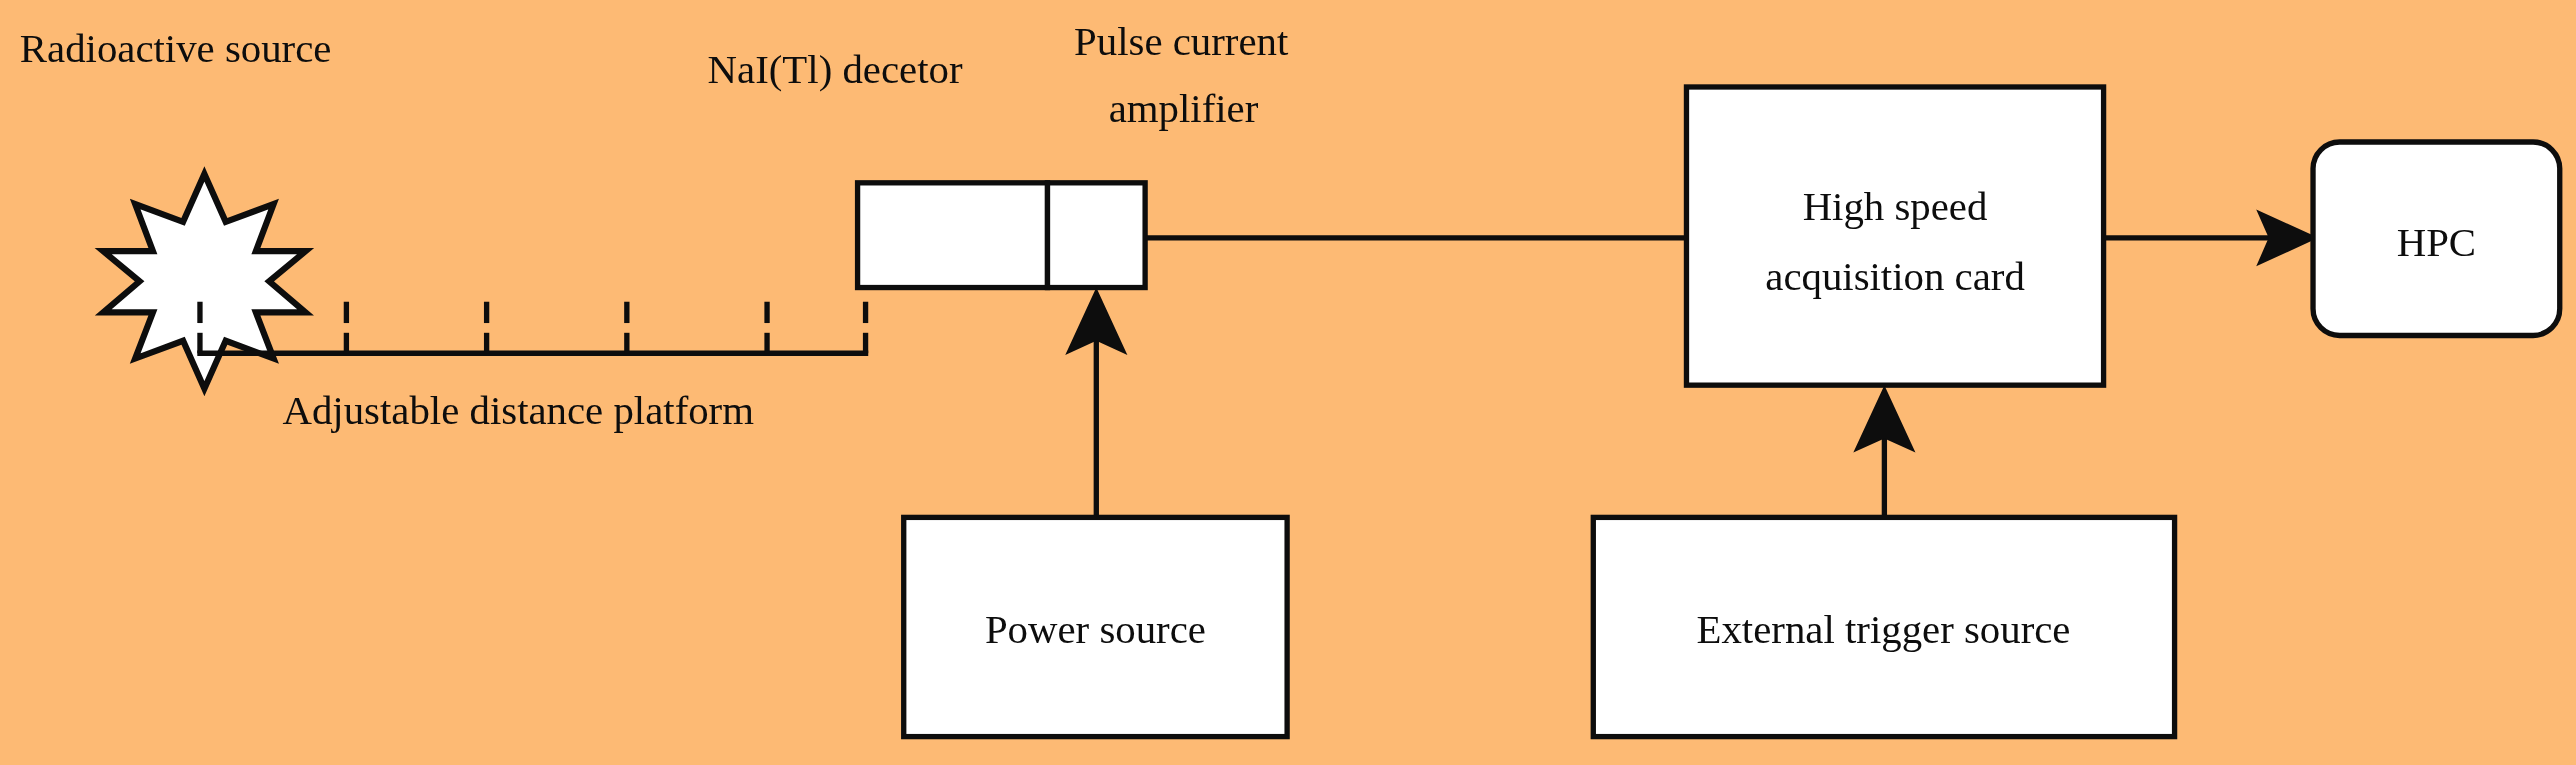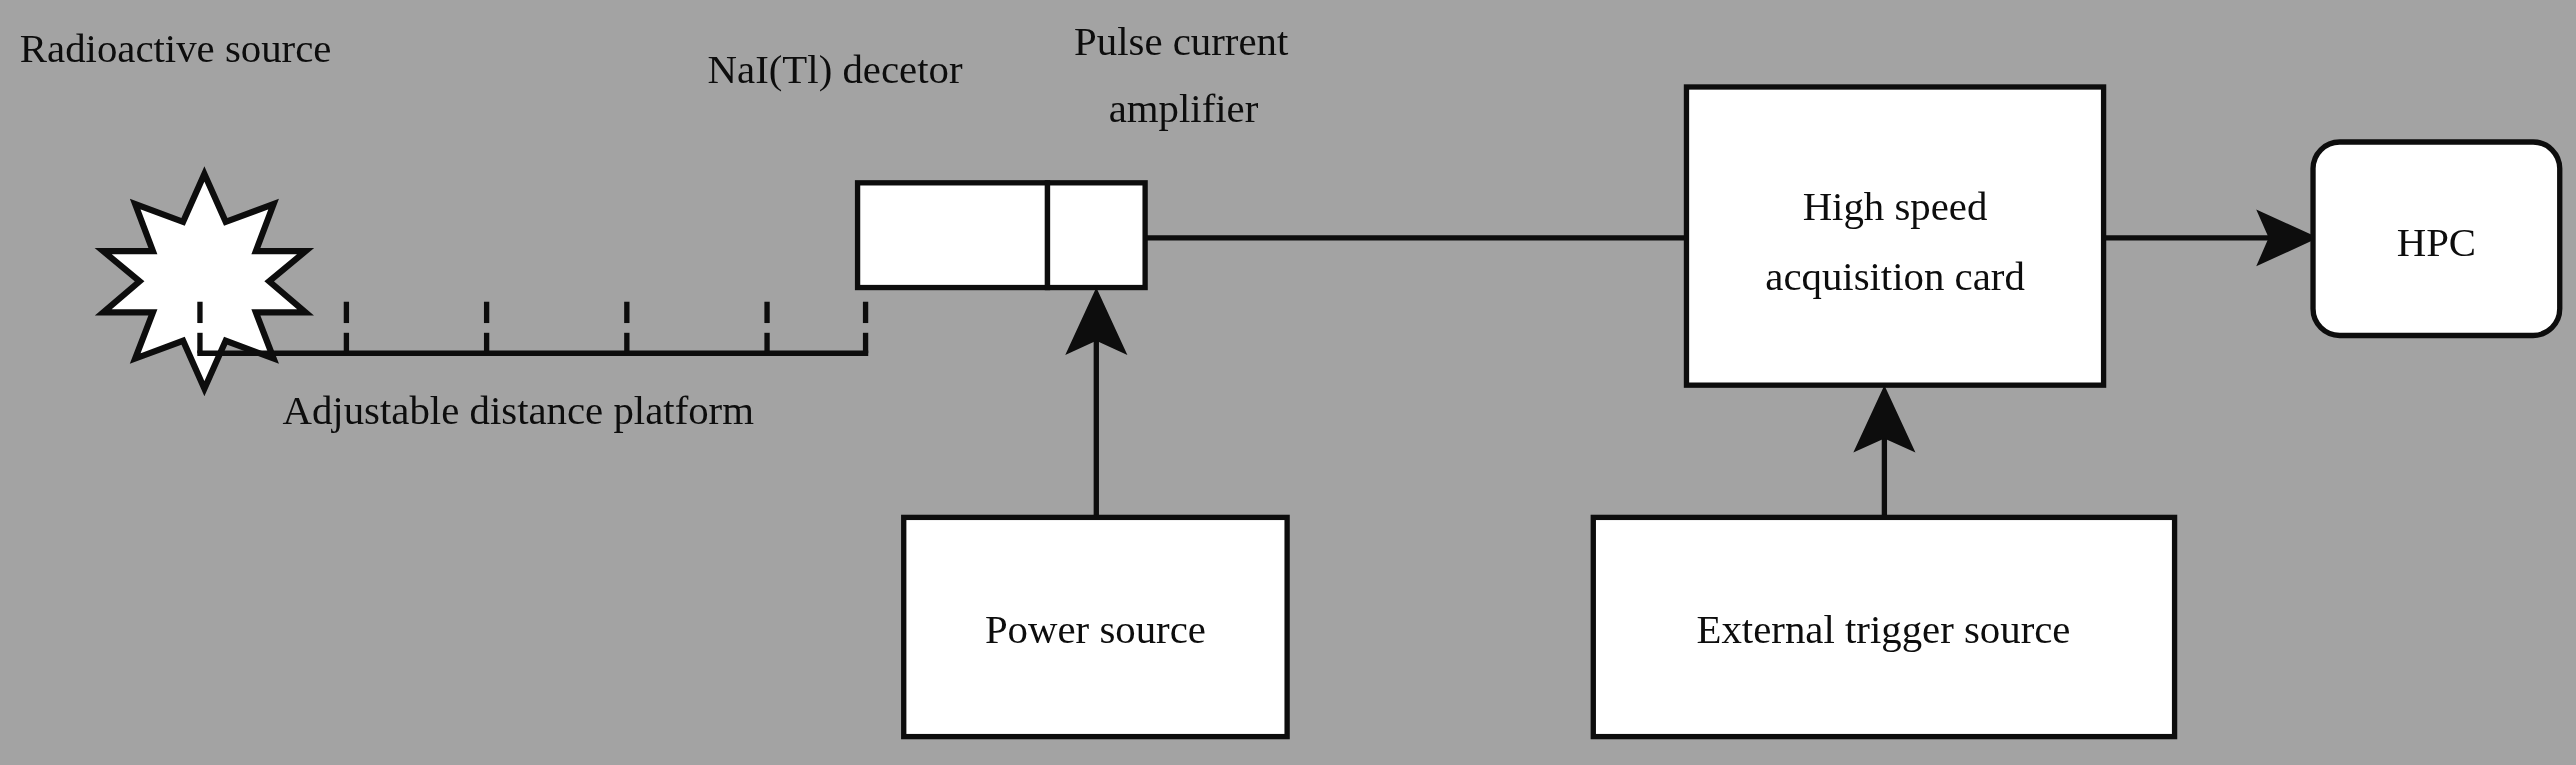--- a/index.html
+++ b/index.html
@@ -8,21 +8,21 @@
     padding: 0;
     background: #ffffff;
   }
   body {
     font-family: "Liberation Serif", "DejaVu Serif", serif;
   }
   #diagram-root {
     position: relative;
     width: 2576px;
     height: 765px;
-    background: #a3a3a3;
+    background: #fdba74;
     overflow: hidden;
     text-align: right;
   }
   #diagram-svg {
     position: absolute;
     left: 0;
     top: 0;
     width: 2576px;
     height: 765px;
     display: block;

